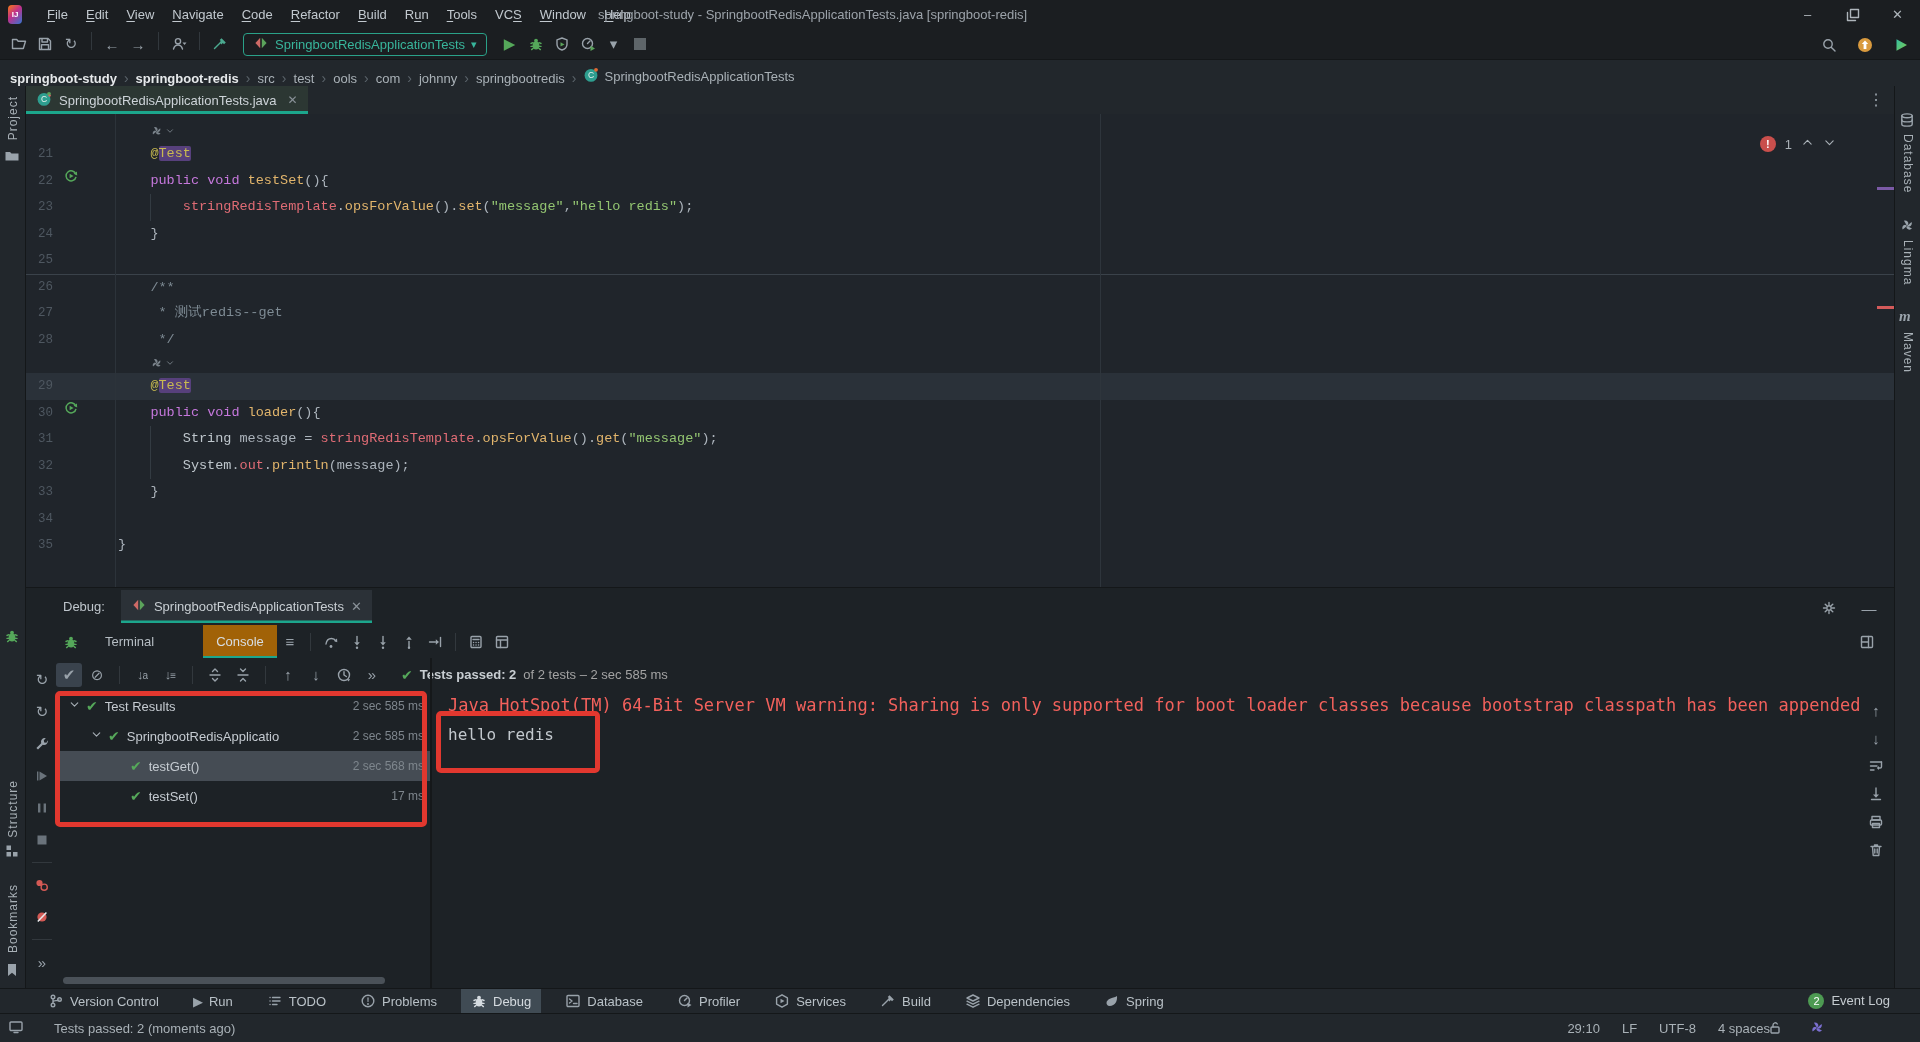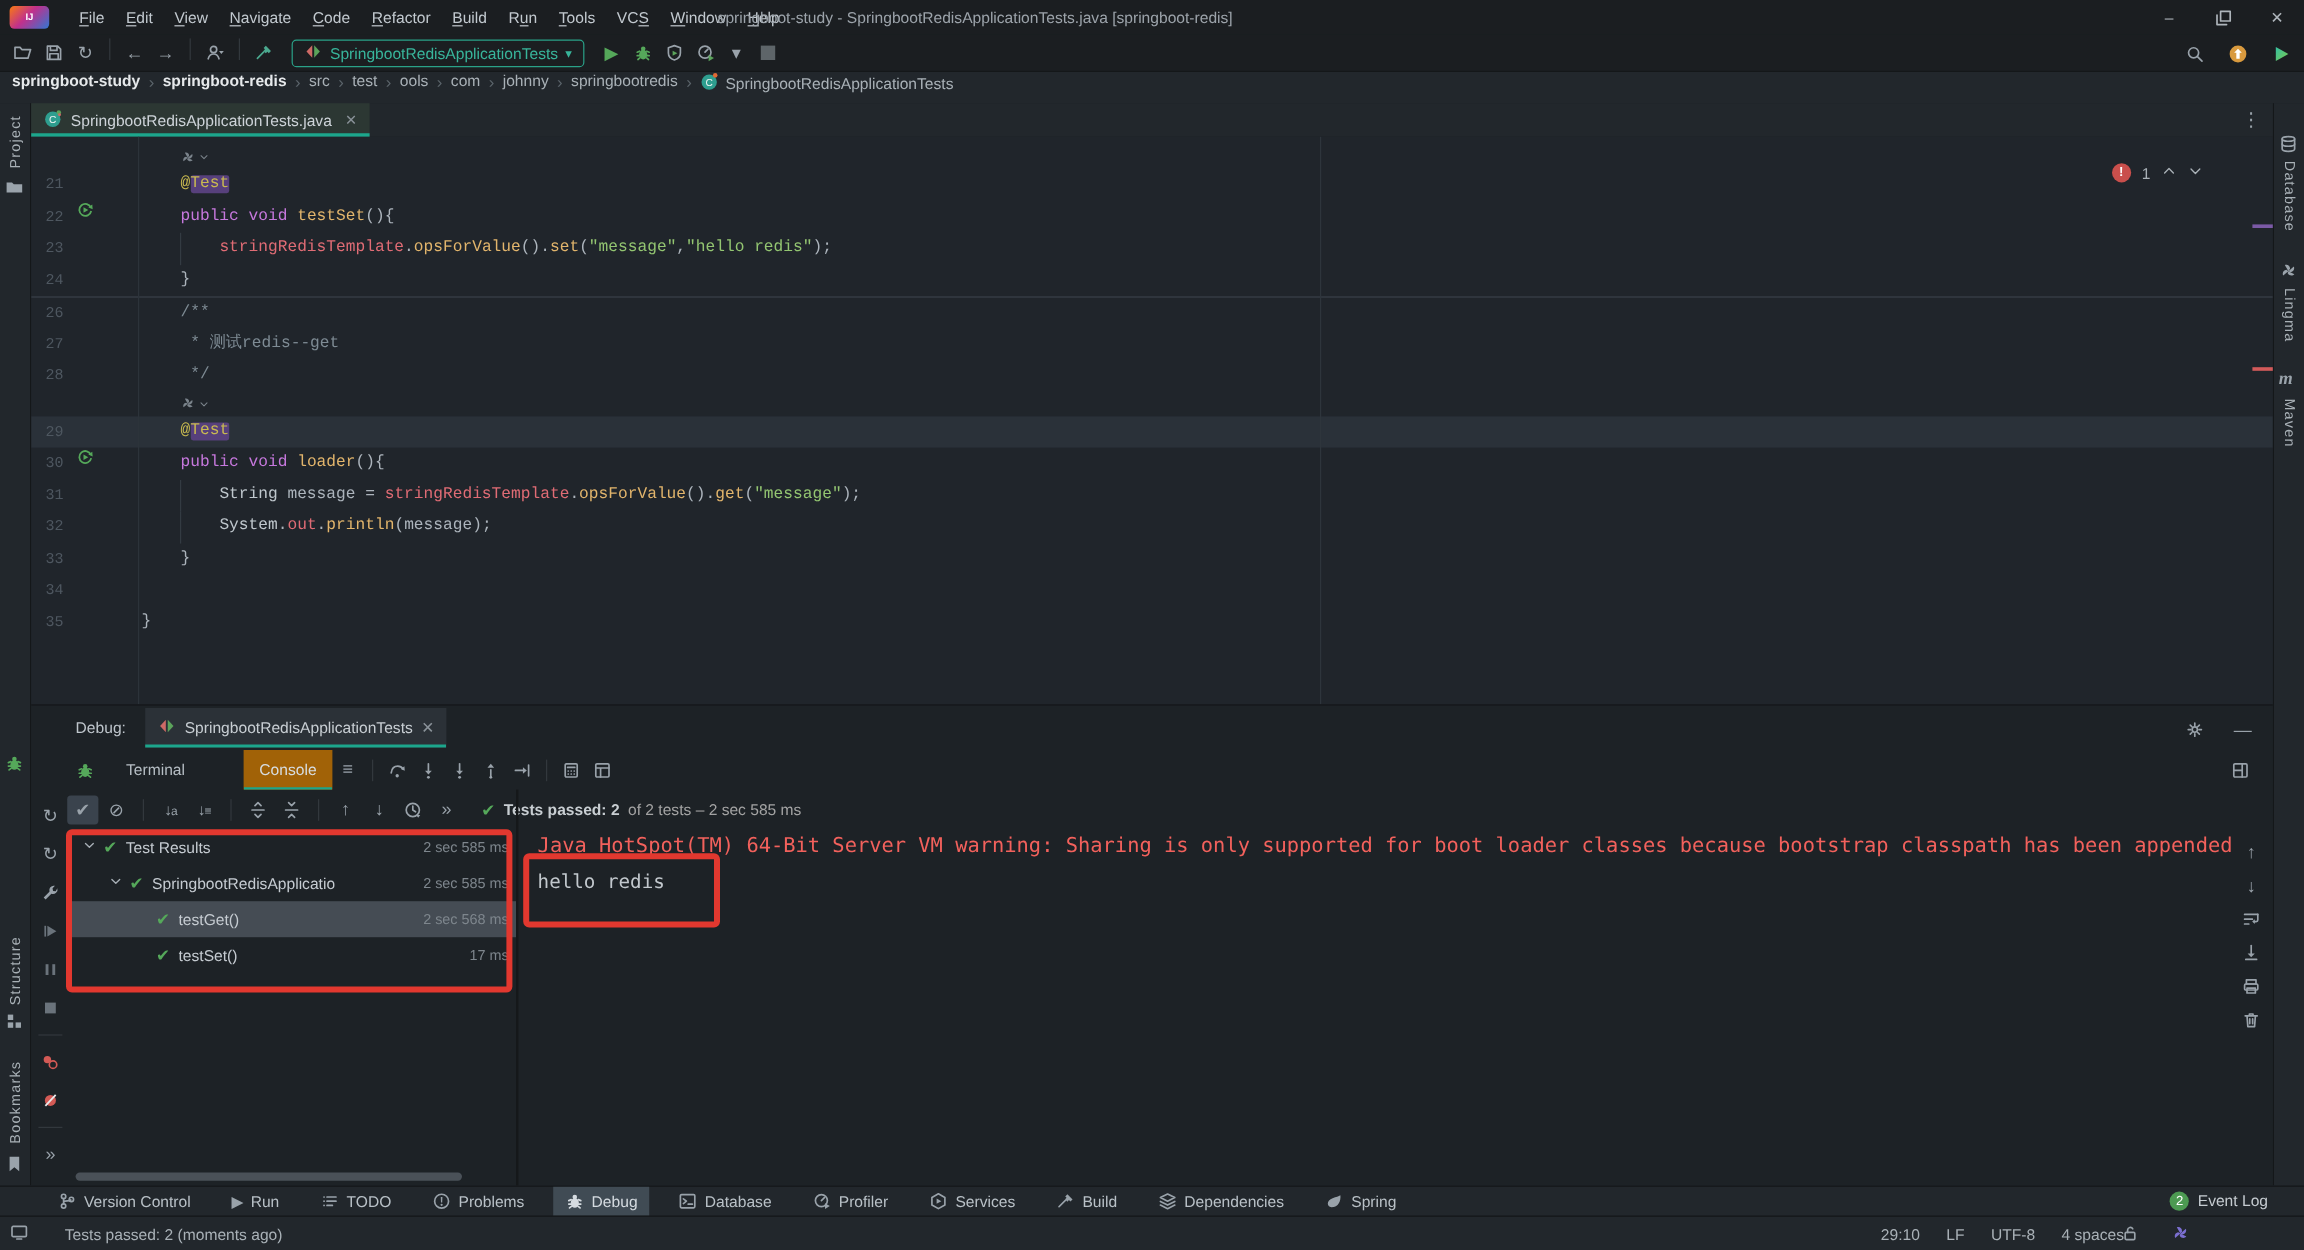--- a/index.html
+++ b/index.html
@@ -5,21 +5,21 @@
   * { margin:0; padding:0; box-sizing:border-box; }
   html,body { background:#101214; }
   .app { position:relative; width:1920px; height:1042px; overflow:hidden;
          background:#1E2327; font-family:"Liberation Sans",sans-serif;
          font-size:13px; color:#BDC4CA; }
   .abs { position:absolute; }
 
   
   #titlebar { left:0; top:0; width:1920px; height:29px; background:#1B1E21;
               display:flex; align-items:center; }
-  #ide-logo { width:33px; height:19px; margin-left:8px; border-radius:4px;
+  #ide-logo { width:14px; height:19px; margin-left:8px; border-radius:4px;
               background:linear-gradient(135deg,#F97A12,#C1308C 45%,#3177D2);
               color:#fff; font-size:8px; font-weight:bold; display:flex;
               align-items:center; justify-content:center; }
   #menus { display:flex; margin-left:16px; }
   .menu-item { padding:0 9px; line-height:29px; color:#C2C9CF; cursor:default; }
   .menu-item u { text-underline-offset:2px; }
   #win-title { left:598px; top:0; line-height:29px; color:#9CA3AA; }
   #winbtns { right:0; top:0; display:flex; }
   .winbtn { width:45px; height:29px; display:flex; align-items:center;
             justify-content:center; color:#AEB5BB; font-size:13px; }
@@ -38,21 +38,21 @@
   #run-combo .caret { color:#38B59B; font-size:11px; }
   [data-name="run-icon"] { color:#55A85A; }
   [data-name="debug-icon"] { color:#55A85A; }
   [data-name="build-hammer-icon"] { color:#4BA98F; }
   [data-name="stop-icon"] .sq { width:12px; height:12px; background:#5E6569; display:block; }
   #toolbar-right { position:absolute; right:6px; top:29px; height:31px;
                    display:flex; align-items:center; gap:10px; }
 
   
   #crumbs { left:0; top:60px; width:1920px; height:26px; background:#22272C;
-            display:flex; align-items:flex-start; padding-left:10px; color:#A9B1B7; }
+            display:flex; align-items:flex-end; padding-left:10px; color:#A9B1B7; }
   .crumb.bold { color:#E6E9EB; font-weight:bold; }
   .crumb-sep { color:#5B646B; margin:0 7px; font-size:14px; }
   .crumb { display:flex; align-items:center; gap:5px; }
 
   
   #main { left:0; top:86px; width:1920px; height:902px; }
 
   .stripe { background:#22272C; width:26px; height:902px; top:0; }
   #stripe-left { left:0; border-right:1px solid #141719; }
   #stripe-right { right:0; border-left:1px solid #141719; }
@@ -416,20 +416,21 @@
                 <path fill="none" stroke="currentColor" stroke-width="1.4" stroke-linecap="round" stroke-linejoin="round" d="M4 6l4 4 4-4"></path>
               </svg></span></div>
           <div class="row" data-name="code-line"><div class="gut" data-name="gutter"><span class="num" data-name="line-number">21</span><span class="gicon"></span></div><div class="code" data-name="code-text"><span class="tok-p">    </span><span class="tok-a">@</span><span class="tok-ah">Test</span></div></div>
           <div class="row" data-name="code-line"><div class="gut" data-name="gutter"><span class="num" data-name="line-number">22</span><span class="gicon"><span class="ic" data-name="run-test-gutter-icon"><svg width="16" height="16" viewBox="0 0 16 16">
                     <path fill="none" stroke="#55A85A" stroke-width="1.5" d="M12.8 6.2A5 5 0 1 0 13 8.8"></path>
                     <path d="M13.9 3.4l.3 4-3.6-1.6z" fill="#55A85A"></path>
                     <path d="M6.6 5.7l4 2.3-4 2.3z" fill="#55A85A"></path>
                   </svg></span></span><span class="fold"><span class="fold-start" data-name="fold-marker-icon"></span></span></div><div class="code" data-name="code-text"><span class="tok-p">    </span><span class="tok-k">public</span><span class="tok-p"> </span><span class="tok-k">void</span><span class="tok-p"> </span><span class="tok-m">testSet</span><span class="tok-p">(){</span></div></div>
           <div class="row guide" data-name="code-line"><div class="gut" data-name="gutter"><span class="num" data-name="line-number">23</span><span class="gicon"></span></div><div class="code" data-name="code-text"><span class="tok-p">        </span><span class="tok-f">stringRedisTemplate</span><span class="tok-p">.</span><span class="tok-m">opsForValue</span><span class="tok-p">().</span><span class="tok-m">set</span><span class="tok-p">(</span><span class="tok-s">"message"</span><span class="tok-p">,</span><span class="tok-s">"hello redis"</span><span class="tok-p">);</span></div></div>
           <div class="row" data-name="code-line"><div class="gut" data-name="gutter"><span class="num" data-name="line-number">24</span><span class="gicon"></span><span class="fold"><span class="fold-end" data-name="fold-marker-icon"></span></span></div><div class="code" data-name="code-text"><span class="tok-p">    }</span></div></div>
+          <div class="row" data-name="code-line"><div class="gut" data-name="gutter"><span class="num" data-name="line-number">25</span><span class="gicon"></span></div><div class="code" data-name="code-text"></div></div>
           <div class="row msep" data-name="code-line"><div class="gut" data-name="gutter"><span class="num" data-name="line-number">26</span><span class="gicon"></span><span class="fold"><span class="fold-start" data-name="fold-marker-icon"></span></span></div><div class="code" data-name="code-text"><span class="tok-c">    /**</span></div></div>
           <div class="row" data-name="code-line"><div class="gut" data-name="gutter"><span class="num" data-name="line-number">27</span><span class="gicon"></span></div><div class="code" data-name="code-text"><span class="tok-c">     * 测试redis--get</span></div></div>
           <div class="row" data-name="code-line"><div class="gut" data-name="gutter"><span class="num" data-name="line-number">28</span><span class="gicon"></span><span class="fold"><span class="fold-end" data-name="fold-marker-icon"></span></span></div><div class="code" data-name="code-text"><span class="tok-c">     */</span></div></div>
           <div class="row inlay" data-name="inlay-hint-row"><span class="in-ic" data-name="junit-annotation-inlay-icon"><svg width="13" height="13" viewBox="0 0 16 16">
                 <g fill="#7A838B">
                   <path d="M8 8l4.5-4c1 2-.5 4.5-3 4.7z"></path>
                   <path d="M8 8L5 2.8C7.3 2 9.6 3.6 9.3 6z"></path>
                   <path d="M8 8l5 2.5c-1.6 1.8-4.4 1.4-5.6-.7z"></path>
                   <path d="M8 8l-4.3 3.6C2.6 9.7 3.8 7 6.3 6.8z"></path>
                 </g>

